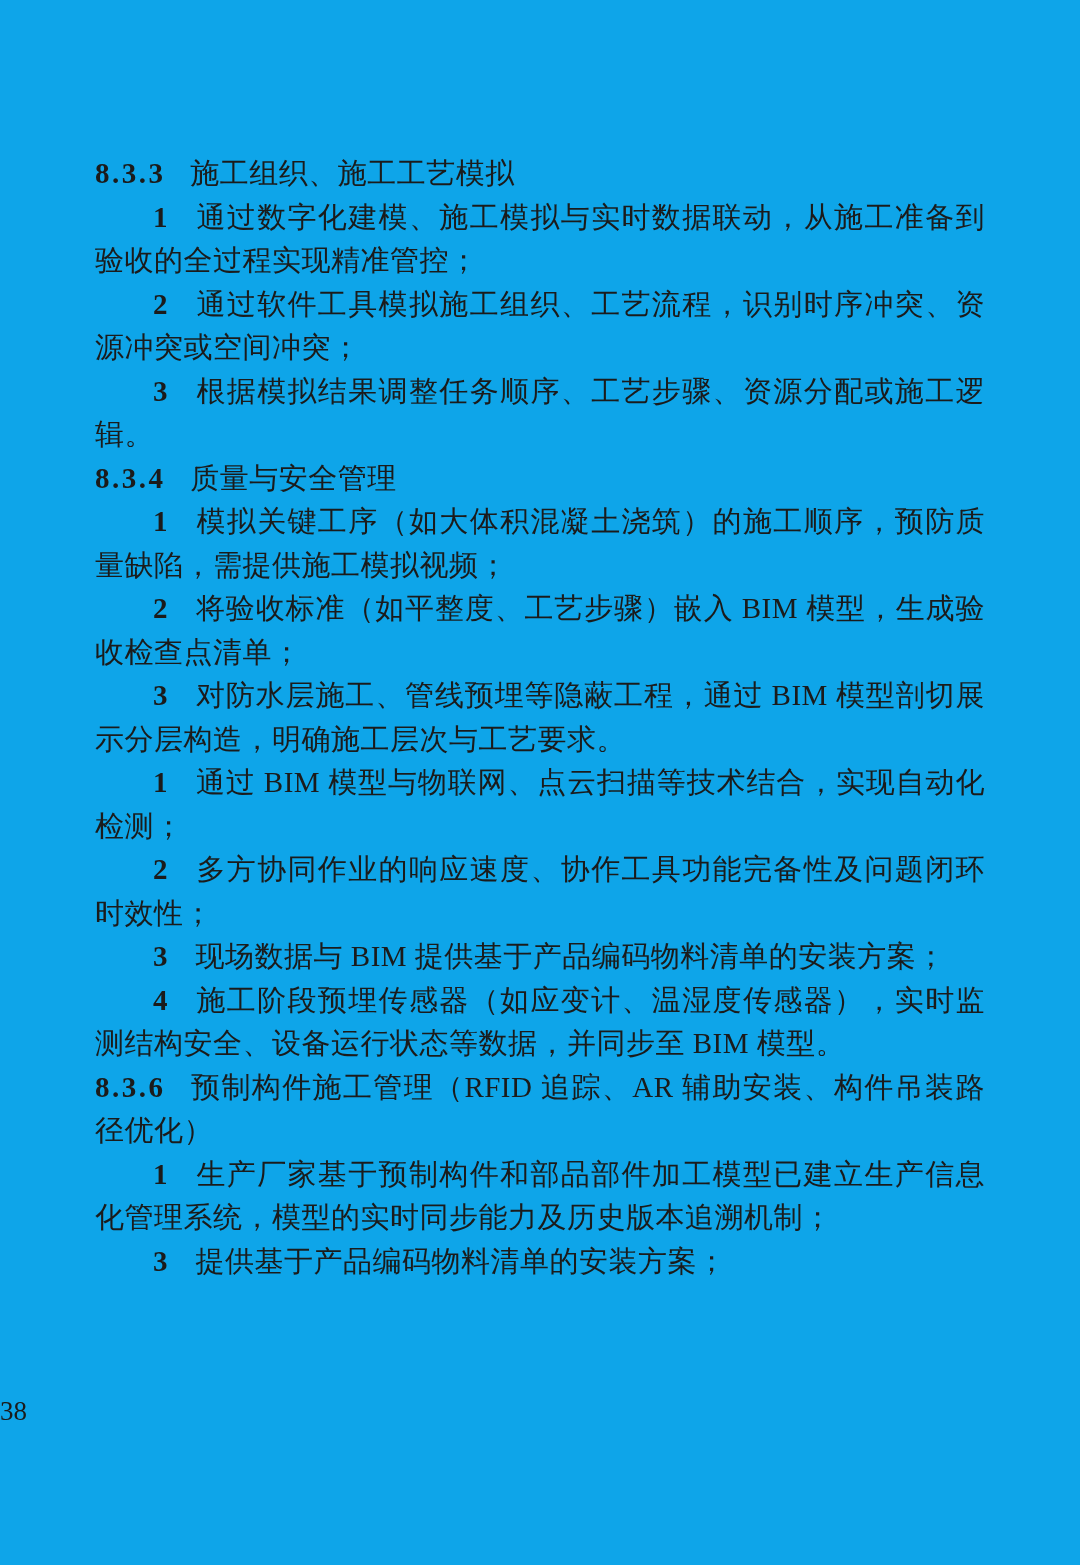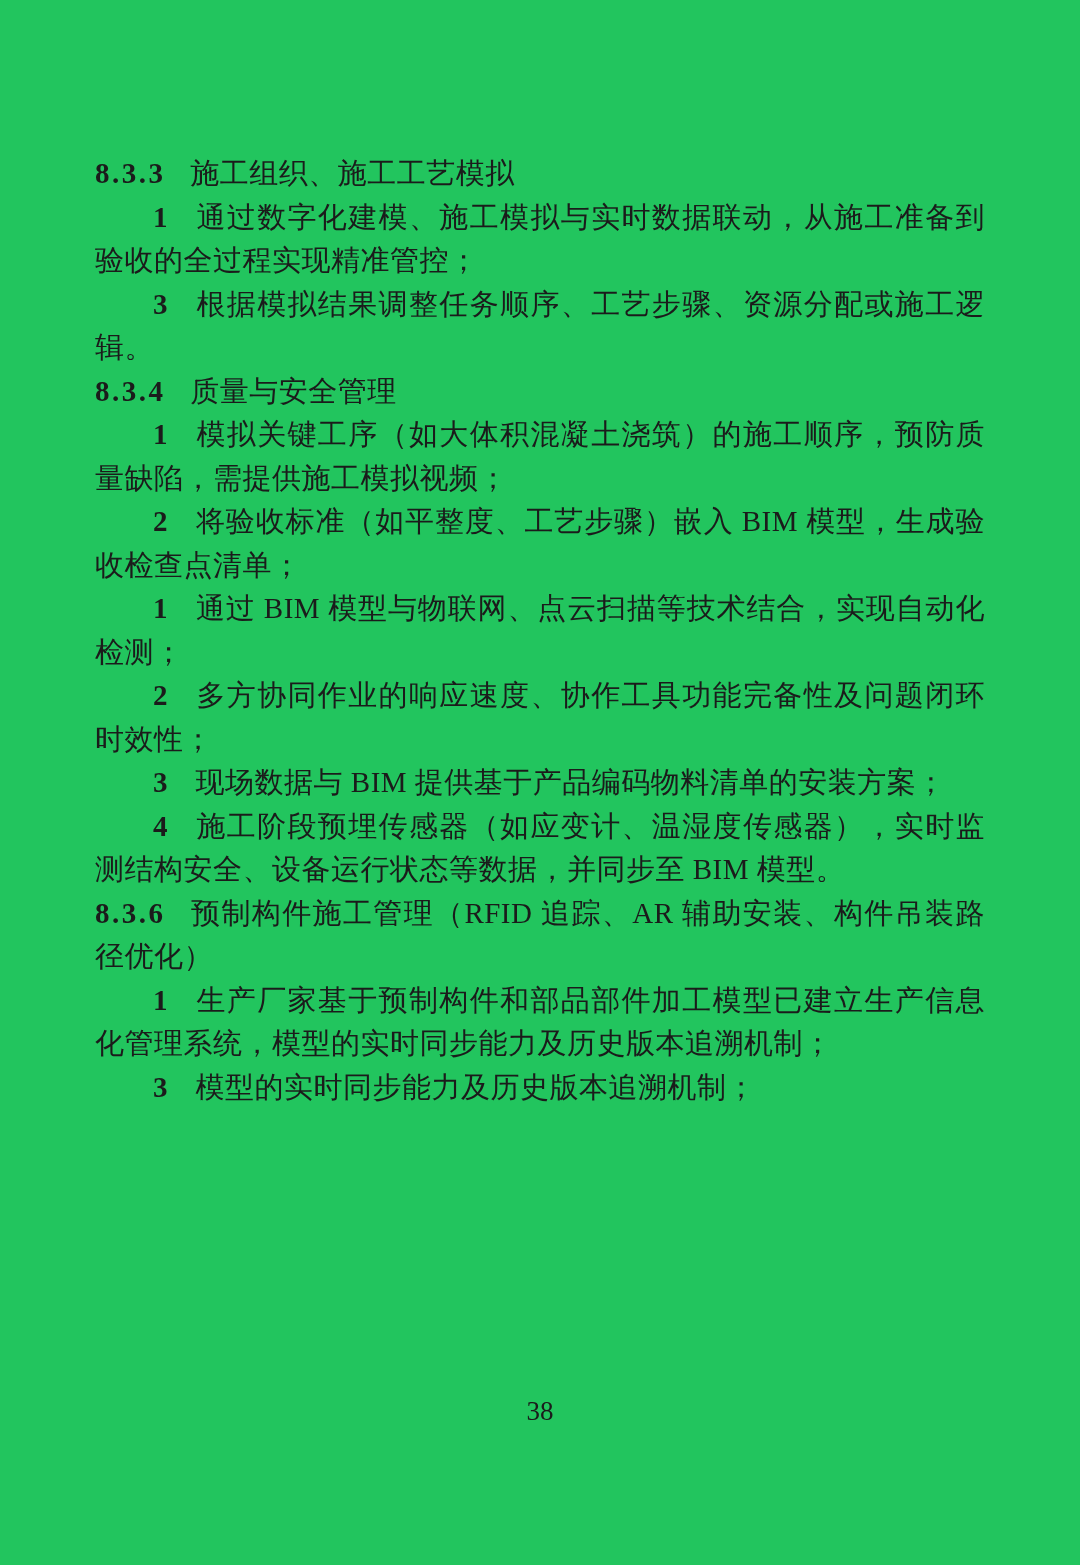--- a/index.html
+++ b/index.html
@@ -4,21 +4,21 @@
 <style>
   html, body {
     margin: 0;
     padding: 0;
     background: #ffffff;
   }
   .page {
     position: relative;
     width: 1080px;
     height: 1565px;
-    background: #22c55e;
+    background: #0ea5e9;
     font-family: "Liberation Serif", "DejaVu Serif", serif;
     color: #1b1b1b;
     overflow: hidden;
     box-sizing: border-box;
   }
   .content {
     position: absolute;
     left: 95px;
     top: 152px;
     width: 890px;
@@ -44,49 +44,50 @@
   }
   .num {
     font-weight: bold;
     margin-right: 0.95em;
   }
   .page-footer {
     position: absolute;
     left: 0;
     top: 1396px;
     width: 1080px;
-    text-align: center;
   }
   .page-number {
     font-size: 27px;
     color: #1b1b1b;
     font-family: "Liberation Serif", "DejaVu Serif", serif;
   }
 </style>
 </head>
 <body>
 
 <div class="page">
   <div class="content">
 
     <p class="heading"><span class="sec-id">8.3.3</span><span>施工组织、施工工艺模拟</span></p>
     <p class="item"><span class="num">1</span><span>通过数字化建模、施工模拟与实时数据联动，从施工准备到验收的全过程实现精准管控；</span></p>
+    <p class="item"><span class="num">2</span><span>通过软件工具模拟施工组织、工艺流程，识别时序冲突、资源冲突或空间冲突；</span></p>
     <p class="item"><span class="num">3</span><span>根据模拟结果调整任务顺序、工艺步骤、资源分配或施工逻辑。</span></p>
 
     <p class="heading"><span class="sec-id">8.3.4</span><span>质量与安全管理</span></p>
     <p class="item"><span class="num">1</span><span>模拟关键工序（如大体积混凝土浇筑）的施工顺序，预防质量缺陷，需提供施工模拟视频；</span></p>
     <p class="item"><span class="num">2</span><span>将验收标准（如平整度、工艺步骤）嵌入 BIM 模型，生成验收检查点清单；</span></p>
+    <p class="item"><span class="num">3</span><span>对防水层施工、管线预埋等隐蔽工程，通过 BIM 模型剖切展示分层构造，明确施工层次与工艺要求。</span></p>
 
     <p class="item"><span class="num">1</span><span>通过 BIM 模型与物联网、点云扫描等技术结合，实现自动化检测；</span></p>
     <p class="item"><span class="num">2</span><span>多方协同作业的响应速度、协作工具功能完备性及问题闭环时效性；</span></p>
     <p class="item"><span class="num">3</span><span>现场数据与 BIM 提供基于产品编码物料清单的安装方案；</span></p>
     <p class="item"><span class="num">4</span><span>施工阶段预埋传感器（如应变计、温湿度传感器），实时监测结构安全、设备运行状态等数据，并同步至 BIM 模型。</span></p>
 
     <p class="heading"><span class="sec-id">8.3.6</span><span>预制构件施工管理（RFID 追踪、AR 辅助安装、构件吊装路径优化）</span></p>
     <p class="item"><span class="num">1</span><span>生产厂家基于预制构件和部品部件加工模型已建立生产信息化管理系统，模型的实时同步能力及历史版本追溯机制；</span></p>
-    <p class="item"><span class="num">3</span><span>模型的实时同步能力及历史版本追溯机制；</span></p>
+    <p class="item"><span class="num">3</span><span>提供基于产品编码物料清单的安装方案；</span></p>
 
   </div>
 
   <div class="page-footer">
     <span class="page-number">38</span>
   </div>
 </div>
 
 </body></html>

